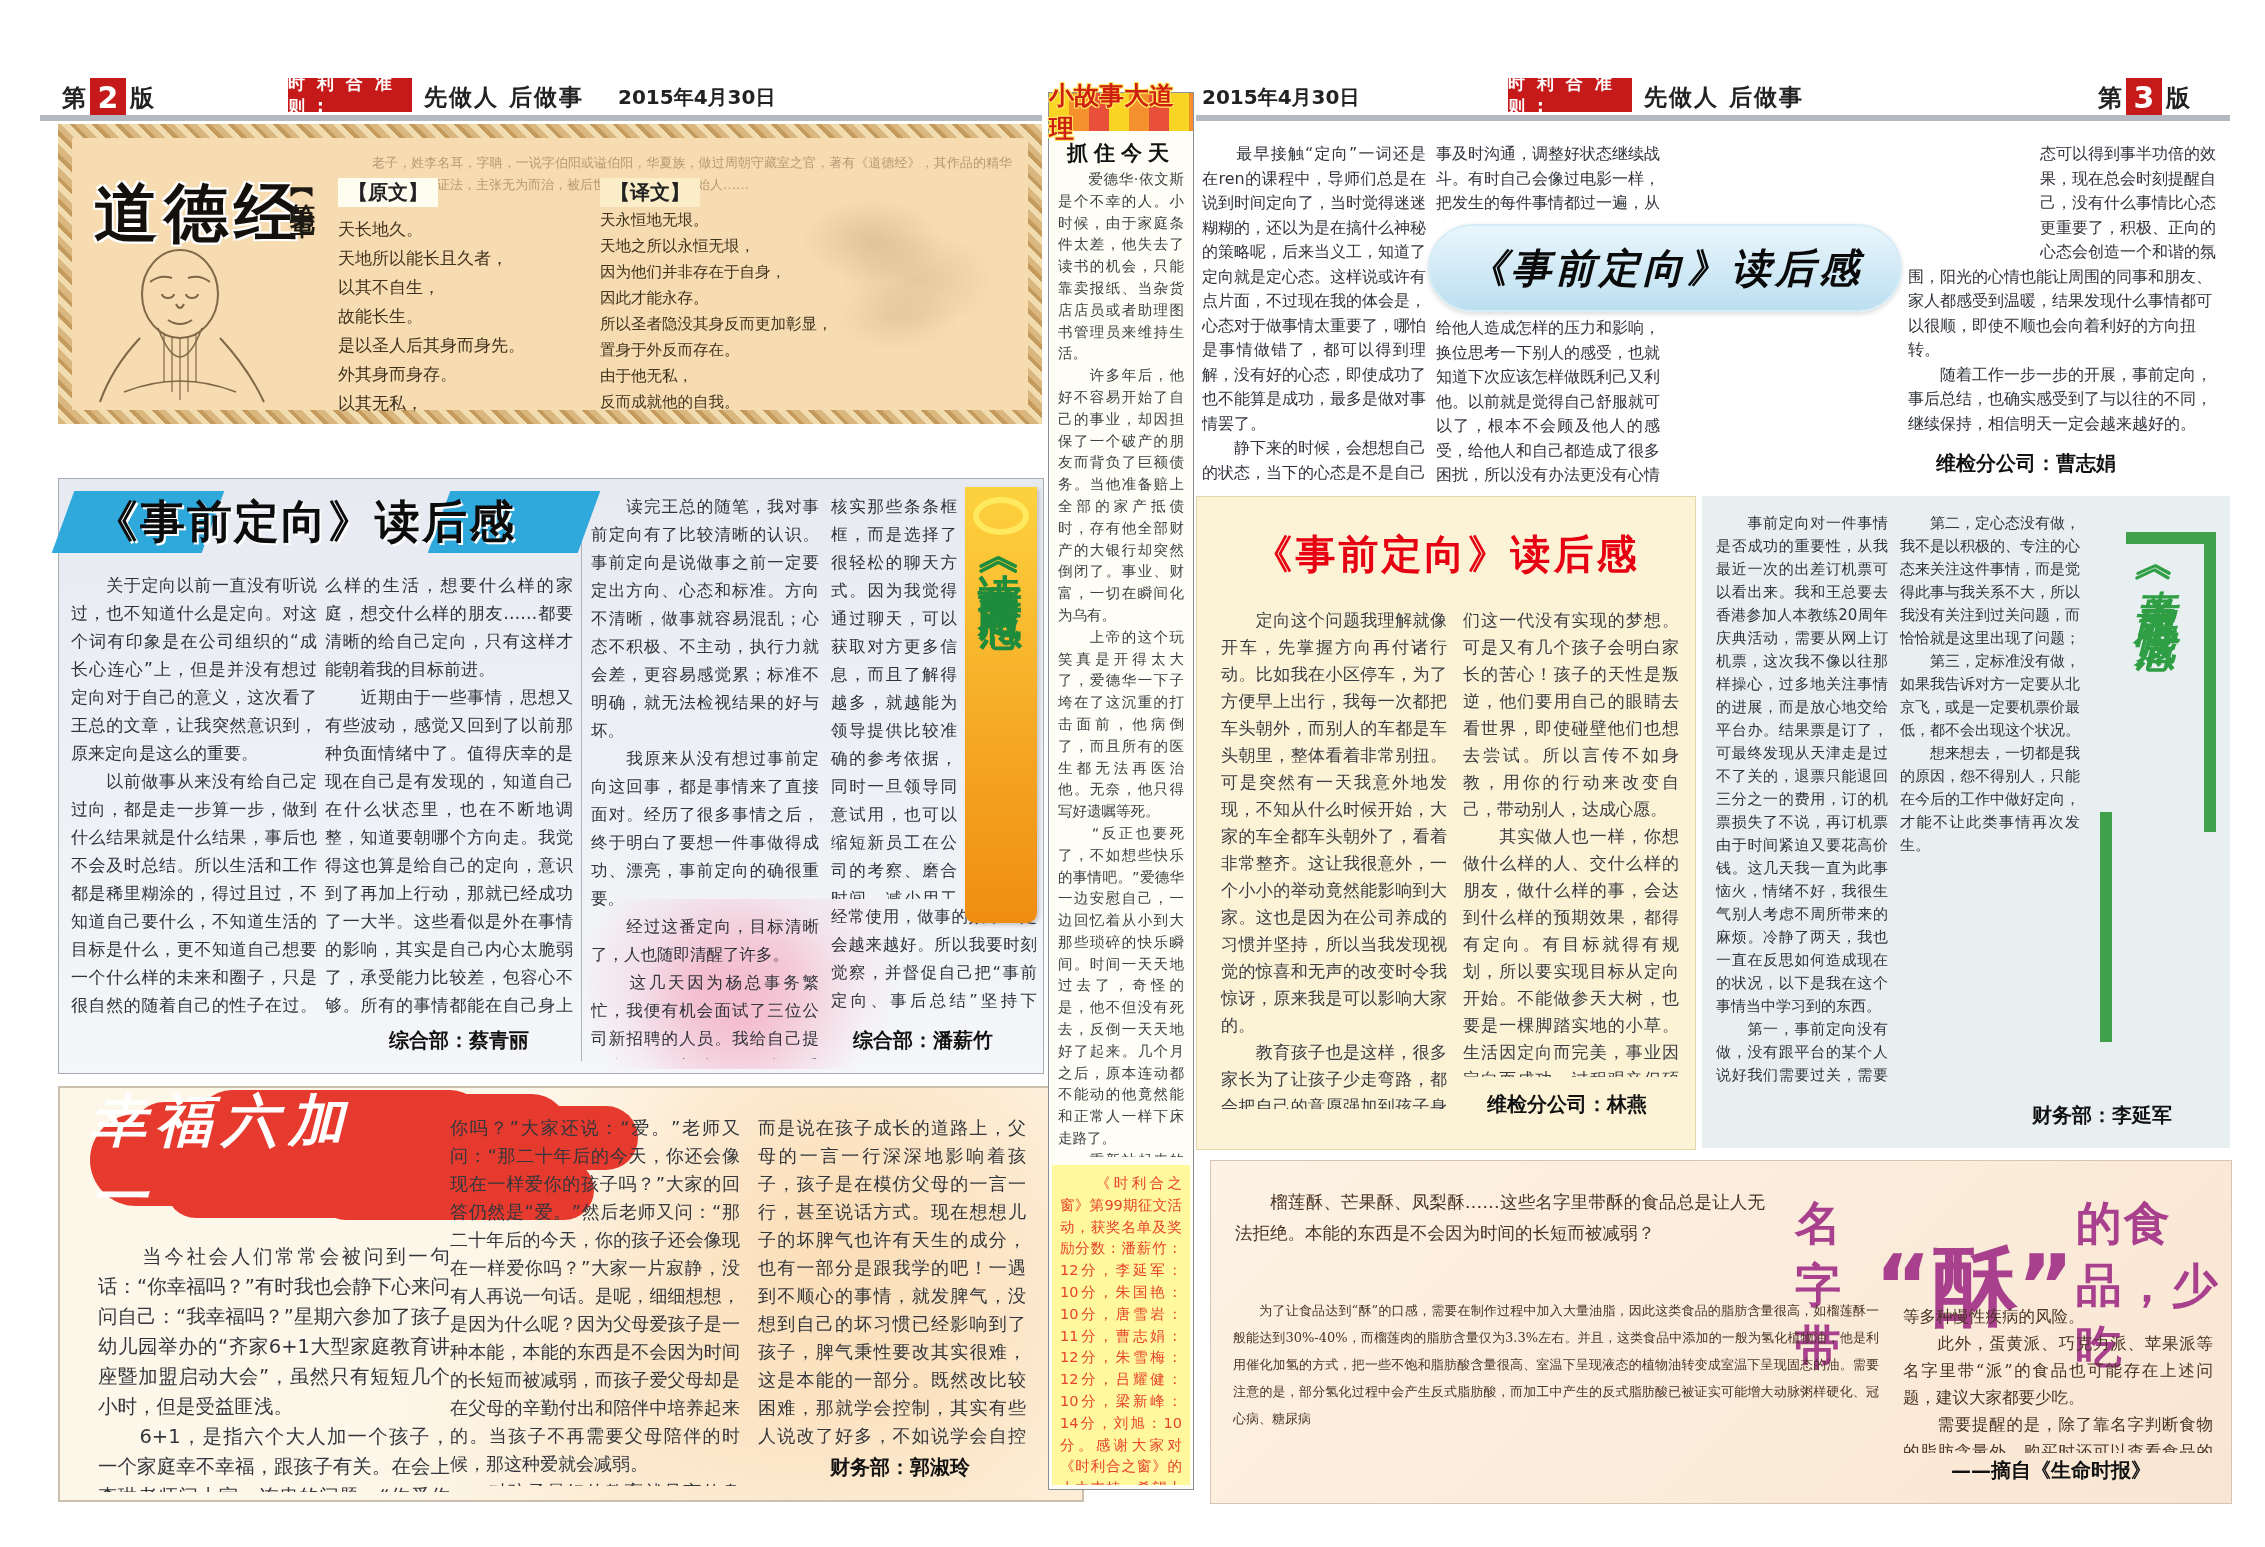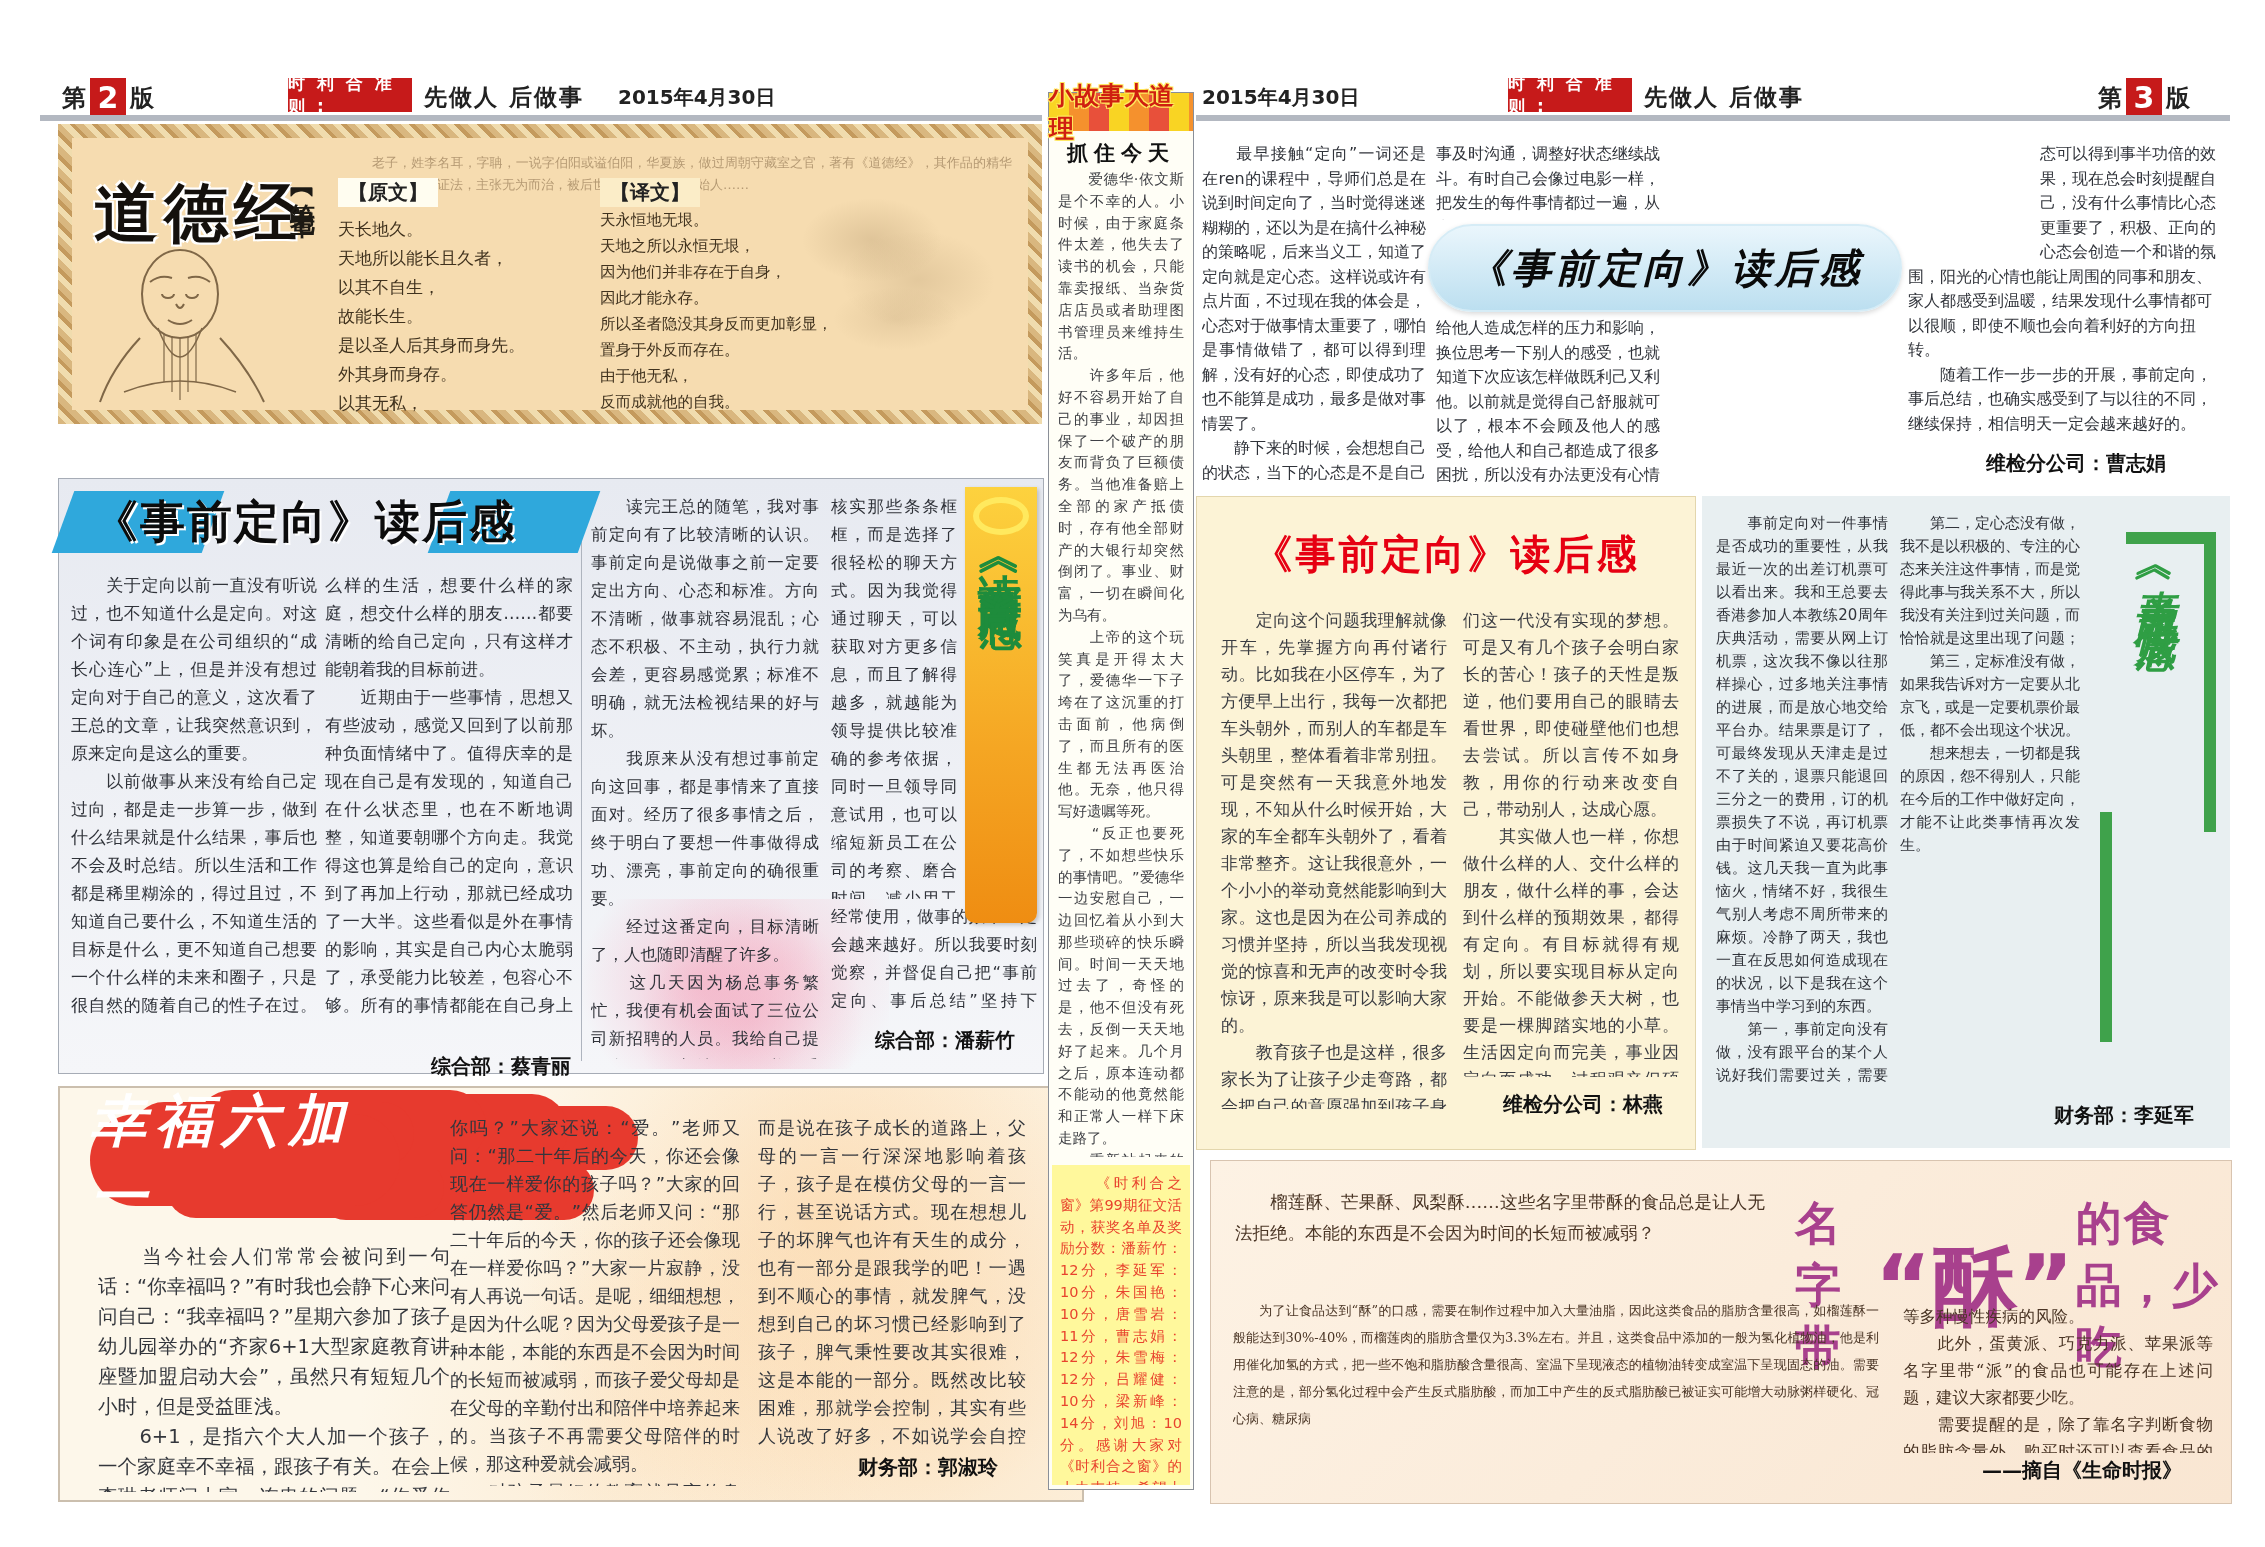--- a/index.html
+++ b/index.html
@@ -1,20 +1,20 @@
 <!DOCTYPE html>
 <html><head>
 <meta charset="utf-8">
 <style>
   html,body{margin:0;padding:0;background:#e9e9e9;}
   #sheet{position:relative;width:2265px;height:1547px;background:#fff;overflow:hidden;
          font-family:"DejaVu Sans","Liberation Sans",sans-serif;color:#222;}
   .abs{position:absolute;}
   .flow{white-space:pre-line;overflow:hidden;text-align:justify;}
-  .byline{font-weight:bold;text-align:center;font-size:20px;color:#111;}
+  .byline{font-weight:bold;text-align:left;font-size:20px;color:#111;}
   .rule{background:#b3b8c1;height:6px;}
   
   .badge{font-size:24px;font-weight:bold;display:flex;align-items:center;gap:4px;}
   .badge .num{display:inline-block;background:#c61a1a;color:#fff;width:36px;height:40px;
               line-height:40px;text-align:center;font-size:30px;font-weight:bold;}
   .mottobox{background:#c61a1a;color:#fff;font-size:17px;font-weight:bold;letter-spacing:3px;
             display:flex;align-items:center;justify-content:center;}
   .motto{font-size:23px;font-weight:bold;letter-spacing:2px;}
   .date{font-size:20px;font-weight:bold;}
   
@@ -159,21 +159,21 @@
     <div class="abs" style="left:8px;top:10px;width:520px;height:66px;">
       <div class="skew" style="left:-4px;top:2px;width:150px;height:62px;"></div>
       <div class="skew" style="left:372px;top:2px;width:150px;height:62px;"></div>
       <div class="abs t-text" style="left:26px;top:0;">《事前定向》读后感</div>
     </div>
     <div class="abs body-col flow" style="left:12px;top:92px;width:246px;height:452px;">　　关于定向以前一直没有听说过，也不知道什么是定向。对这个词有印象是在公司组织的“成长心连心”上，但是并没有想过定向对于自己的意义，这次看了王总的文章，让我突然意识到，原来定向是这么的重要。
 　　以前做事从来没有给自己定过向，都是走一步算一步，做到什么结果就是什么结果，事后也不会及时总结。所以生活和工作都是稀里糊涂的，得过且过，不知道自己要什么，不知道生活的目标是什么，更不知道自己想要一个什么样的未来和圈子，只是很自然的随着自己的性子在过。不喜欢观察也不喜欢感受，不喜欢内观更不喜欢调整。以至于都变得麻木了，看似无追求，其实是一种逃避，害怕失败。通过近两年不断地学习和调整，自己很多的模式都明白了，那么之后如何调整，或者说以后我想要过什</div>
     <div class="abs body-col flow" style="left:266px;top:92px;width:248px;height:444px;">么样的生活，想要什么样的家庭，想交什么样的朋友……都要清晰的给自己定向，只有这样才能朝着我的目标前进。
 　　近期由于一些事情，思想又有些波动，感觉又回到了以前那种负面情绪中了。值得庆幸的是现在自己是有发现的，知道自己在什么状态里，也在不断地调整，知道要朝哪个方向走。我觉得这也算是给自己的定向，意识到了再加上行动，那就已经成功了一大半。这些看似是外在事情的影响，其实是自己内心太脆弱了，承受能力比较差，包容心不够。所有的事情都能在自己身上找到原因，改变也只是自己的事情，和外人、外在无关。
 　　一切从自我定向开始，学会事后总结，这是我今后需要努力的方向。</div>
-    <div class="abs byline" style="left:350px;top:548px;width:184px;margin-top:26px;">综合部：蔡青丽</div>
+    <div class="abs byline" style="left:330px;top:548px;width:184px;">综合部：蔡青丽</div>
     <div class="abs sepline" style="left:522px;top:12px;height:570px;"></div>
     <div class="abs body-col flow" style="left:532px;top:14px;width:228px;height:566px;font-size:16.5px;">　　读完王总的随笔，我对事前定向有了比较清晰的认识。事前定向是说做事之前一定要定出方向、心态和标准。方向不清晰，做事就容易混乱；心态不积极、不主动，执行力就会差，更容易感觉累；标准不明确，就无法检视结果的好与坏。
 　　我原来从没有想过事前定向这回事，都是事情来了直接面对。经历了很多事情之后，终于明白了要想一件事做得成功、漂亮，事前定向的确很重要。
 　　经过这番定向，目标清晰了，人也随即清醒了许多。
 　　这几天因为杨总事务繁忙，我便有机会面试了三位公司新招聘的人员。我给自己提了个醒，要想选好人，必须秉承严谨宽泛的标准，首选德才兼备的人，而且德一定要放在首位，这也是公司“先做人、后做事”理念的具体体现。所以，我没有拿着面试表一一去</div>
     <div class="abs body-col flow" style="left:772px;top:14px;width:126px;height:406px;font-size:16.5px;">核实那些条条框框，而是选择了很轻松的聊天方式。因为我觉得通过聊天，可以获取对方更多信息，而且了解得越多，就越能为领导提供比较准确的参考依据，同时一旦领导同意试用，也可以缩短新员工在公司的考察、磨合时间，减少用工成本，提高人才利用效率。
 　　事前定向和事后总结，这两点如果在工作中</div>
     <div class="abs body-col flow" style="left:772px;top:424px;width:206px;height:112px;font-size:16.5px;">经常使用，做事的效果一定会越来越好。所以我要时刻觉察，并督促自己把“事前定向、事后总结”坚持下去。</div>
     <div class="abs byline" style="left:794px;top:548px;width:184px;">综合部：潘薪竹</div>
     <div class="abs ybanner" style="left:906px;top:8px;width:72px;height:436px;">

